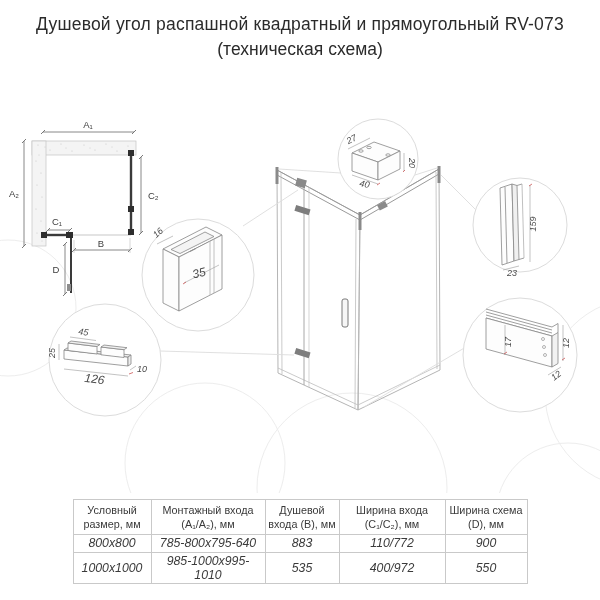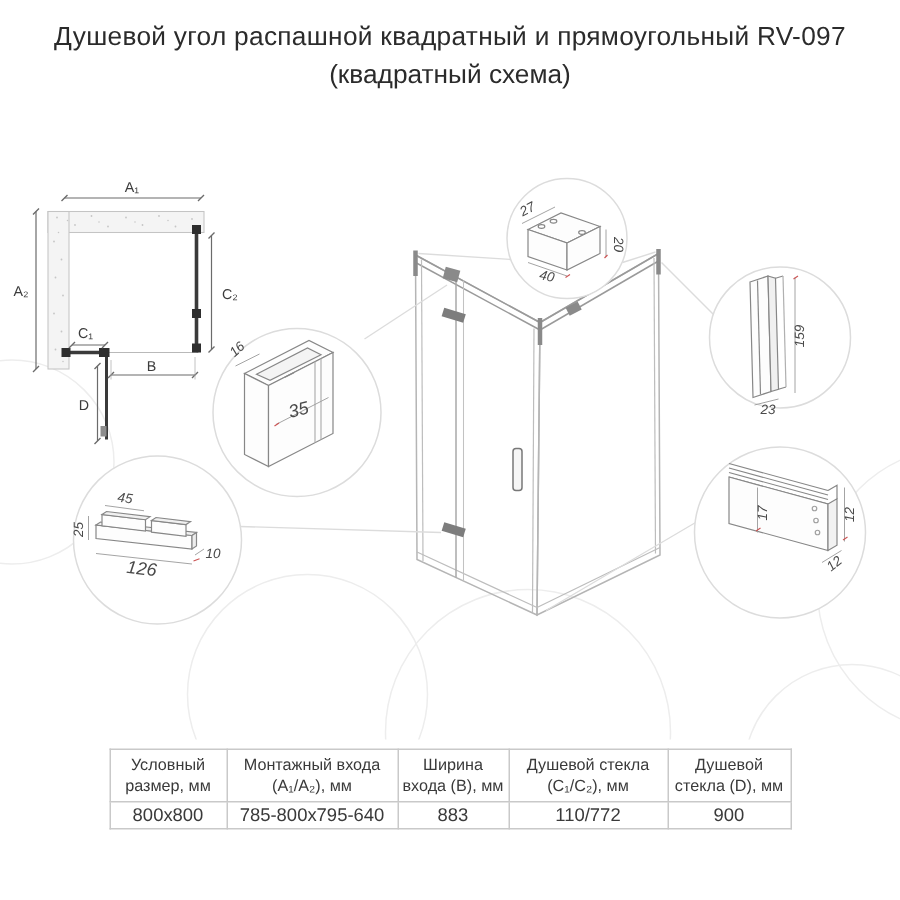--- a/index.html
+++ b/index.html
@@ -9,29 +9,29 @@
   .title-line1{font-size:17.5px;letter-spacing:.2px;color:#2b2b2b;}
   .title-line2{font-size:17.5px;color:#2b2b2b;}
   svg{display:block;}
   .dim-text{font-size:9.5px;fill:#3c3c3c;}
   .dim-it{font-size:9px;font-style:italic;fill:#4a4a4a;}
   .dim-it-lg{font-size:12px;font-style:italic;fill:#4a4a4a;}
   .tbl-wrap{width:600px;display:flex;justify-content:center;margin-top:6px;}
   table{border-collapse:collapse;table-layout:fixed;}
   th,td{border:1px solid #c9c9c9;text-align:center;vertical-align:middle;color:#3a3a3a;}
   th{font-weight:normal;font-size:10.8px;line-height:1.3;padding:3px 2px;height:26px;}
-  td{font-size:12.3px;height:15px;padding:1px 2px;}
+  td{font-size:12.3px;height:15px;padding:1px 2px;font-style:italic;}
   col.c1{width:78px}col.c2{width:114px}col.c3{width:74px}col.c4{width:106px}col.c5{width:82px}
 </style>
 </head>
 <body>
 
 <div class="title-block">
-  <div class="title-line1">Душевой угол распашной квадратный и прямоугольный RV-097</div>
-  <div class="title-line2">(квадратный схема)</div>
+  <div class="title-line1">Душевой угол распашной квадратный и прямоугольный RV-073</div>
+  <div class="title-line2">(техническая схема)</div>
 </div>
 
 <svg width="600" height="430" viewBox="0 0 600 430">
 
   <g stroke="#ededed" fill="none" stroke-width="1">
     <circle cx="8" cy="245" r="68"></circle>
     <circle cx="205" cy="400" r="80"></circle>
     <circle cx="352" cy="425" r="95"></circle>
     <circle cx="640" cy="330" r="95"></circle>
     <circle cx="568" cy="452" r="72"></circle>
@@ -276,28 +276,35 @@
         <col class="c1">
         <col class="c2">
         <col class="c3">
         <col class="c4">
         <col class="c5">
       </colgroup>
     <thead>
       <tr>
         <th>Условный размер, мм</th>
         <th>Монтажный входа (A₁/A₂), мм</th>
-        <th>Ширина входа (B), мм</th>
-        <th>Душевой стекла (C₁/C₂), мм</th>
-        <th>Душевой стекла (D), мм</th>
+        <th>Душевой входа (B), мм</th>
+        <th>Ширина входа (C₁/C₂), мм</th>
+        <th>Ширина схема (D), мм</th>
       </tr>
     </thead>
     <tbody>
       <tr>
         <td>800x800</td>
         <td>785-800x795-640</td>
         <td>883</td>
         <td>110/772</td>
         <td>900</td>
       </tr>
+      <tr>
+        <td>1000x1000</td>
+        <td>985-1000x995-1010</td>
+        <td>535</td>
+        <td>400/972</td>
+        <td>550</td>
+      </tr>
     </tbody>
   </table>
 </div>
 
 </body></html>

